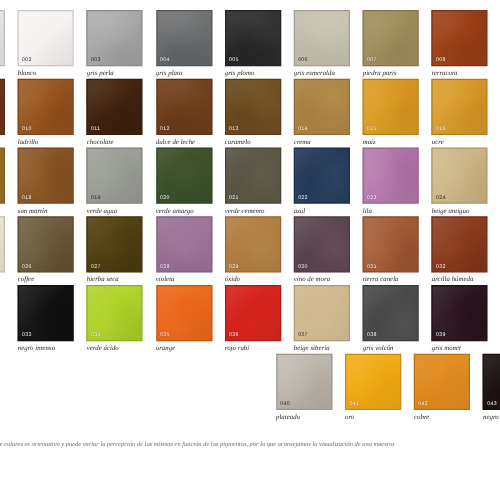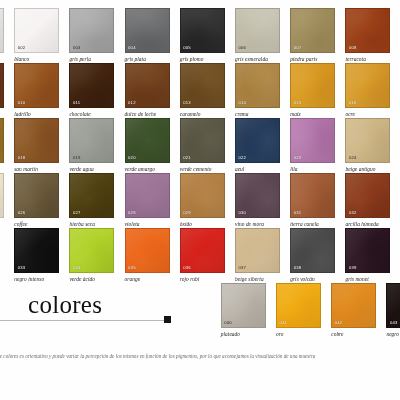--- a/index.html
+++ b/index.html
@@ -474,23 +474,18 @@
           <div class="chip" style="background: rgb(27, 18, 16);">
             <div class="grain" style="background: radial-gradient(circle at 51% 32%, rgba(255, 255, 255, 0.3), rgba(255, 255, 255, 0) 58%), radial-gradient(circle at 45% 41%, rgba(0, 0, 0, 0.26), rgba(0, 0, 0, 0) 62%), linear-gradient(344deg, rgba(255, 255, 255, 0.16), rgba(0, 0, 0, 0.16)), linear-gradient(82deg, rgba(0, 0, 0, 0.1), rgba(255, 255, 255, 0.1));"></div>
             <div class="sheen" style="background: linear-gradient(135deg, rgba(255, 255, 255, 0.1) 0%, rgba(255, 255, 255, 0) 45%, rgba(0, 0, 0, 0.08) 100%);"></div>
             <span class="code">043</span>
           </div>
           <div class="name">negro plus</div>
         </div>
       </div>
     </div>
 
-  <div id="title-block">
-    <div id="title-text">colores</div>
-    <div id="title-rule"></div>
-    <div id="title-square"></div>
-  </div>
 
   <div id="footer">
     <div id="footer-text">Nuestro muestrario de colores es orientativo y puede variar la percepción de los mismos en función de los pigmentos, por lo que aconsejamos la visualización de una muestra</div>
   </div>
 
 </div>
 
 </body></html>

